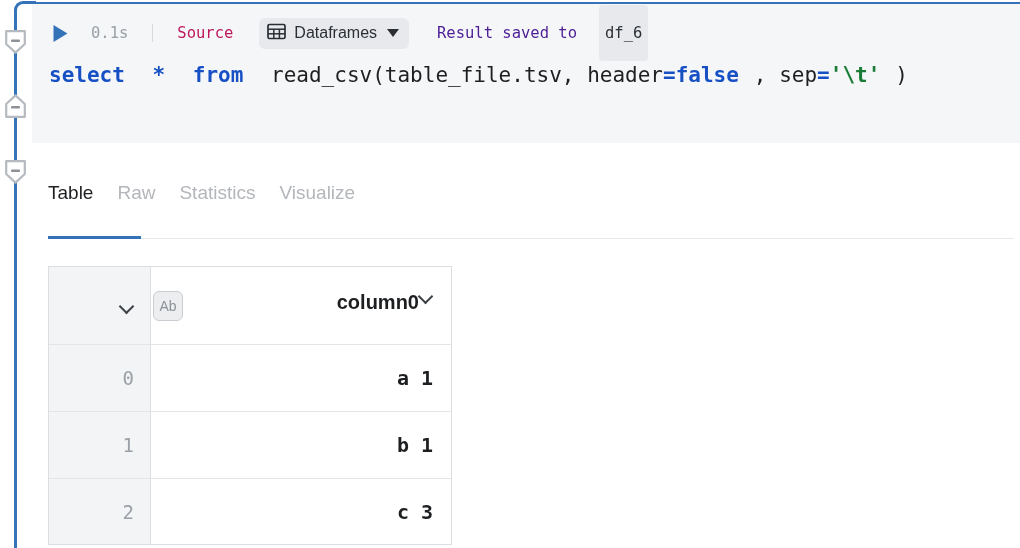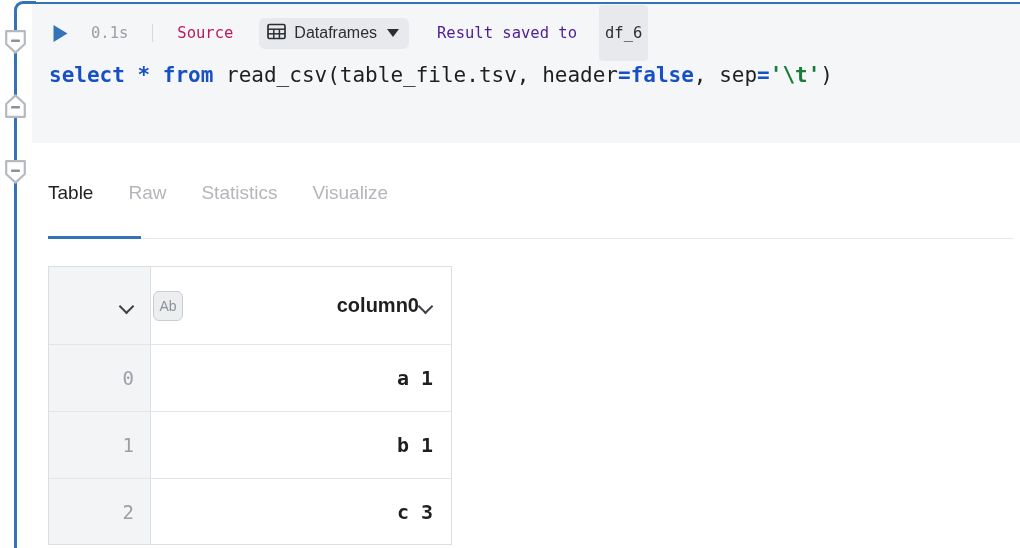--- a/index.html
+++ b/index.html
@@ -140,30 +140,30 @@
     font-family: "DejaVu Sans Mono", monospace;
     font-size: 21px;
     line-height: 30px;
     white-space: pre;
     color: #1d1f21;
   }
   .kw { color: #1750c4; font-weight: bold; }
   .op-blue { color: #1750c4; font-weight: bold; }
   .str { color: #197d38; font-weight: bold; }
   .str-q { color: #197d38; font-weight: bold; }
-  .plain { color: #1d1f21; }
+  .plain { color: #1d1f21; padding-left: 15px; }
 
   
   .tabs {
     position: absolute;
     left: 48px;
     top: 182px;
     display: flex;
     align-items: flex-end;
-    gap: 16px;
+    gap: 5px;
   }
   .tab {
     font-size: 19px;
     color: #b3b6ba;
     padding: 0 19px 16px 0;
     cursor: pointer;
     white-space: nowrap;
   }
   .tab.active { color: #1d1f21; }
   .tab-underline {
@@ -231,21 +231,21 @@
     position: absolute;
     left: 1px; top: 0;
     width: 9px; height: 9px;
     border-right: 2.2px solid #3e4246;
     border-bottom: 2.2px solid #3e4246;
     transform: rotate(45deg);
   }
 
   .head-data-inner {
     display: flex;
-    align-items: center;
+    align-items: flex-start;
     justify-content: flex-end;
     width: 100%;
     gap: 0;
   }
   .ab-badge {
     width: 30px; height: 30px;
     border: 1px solid #c9cdd2;
     border-radius: 6px;
     background: #eceef0;
     color: #8d9298;

